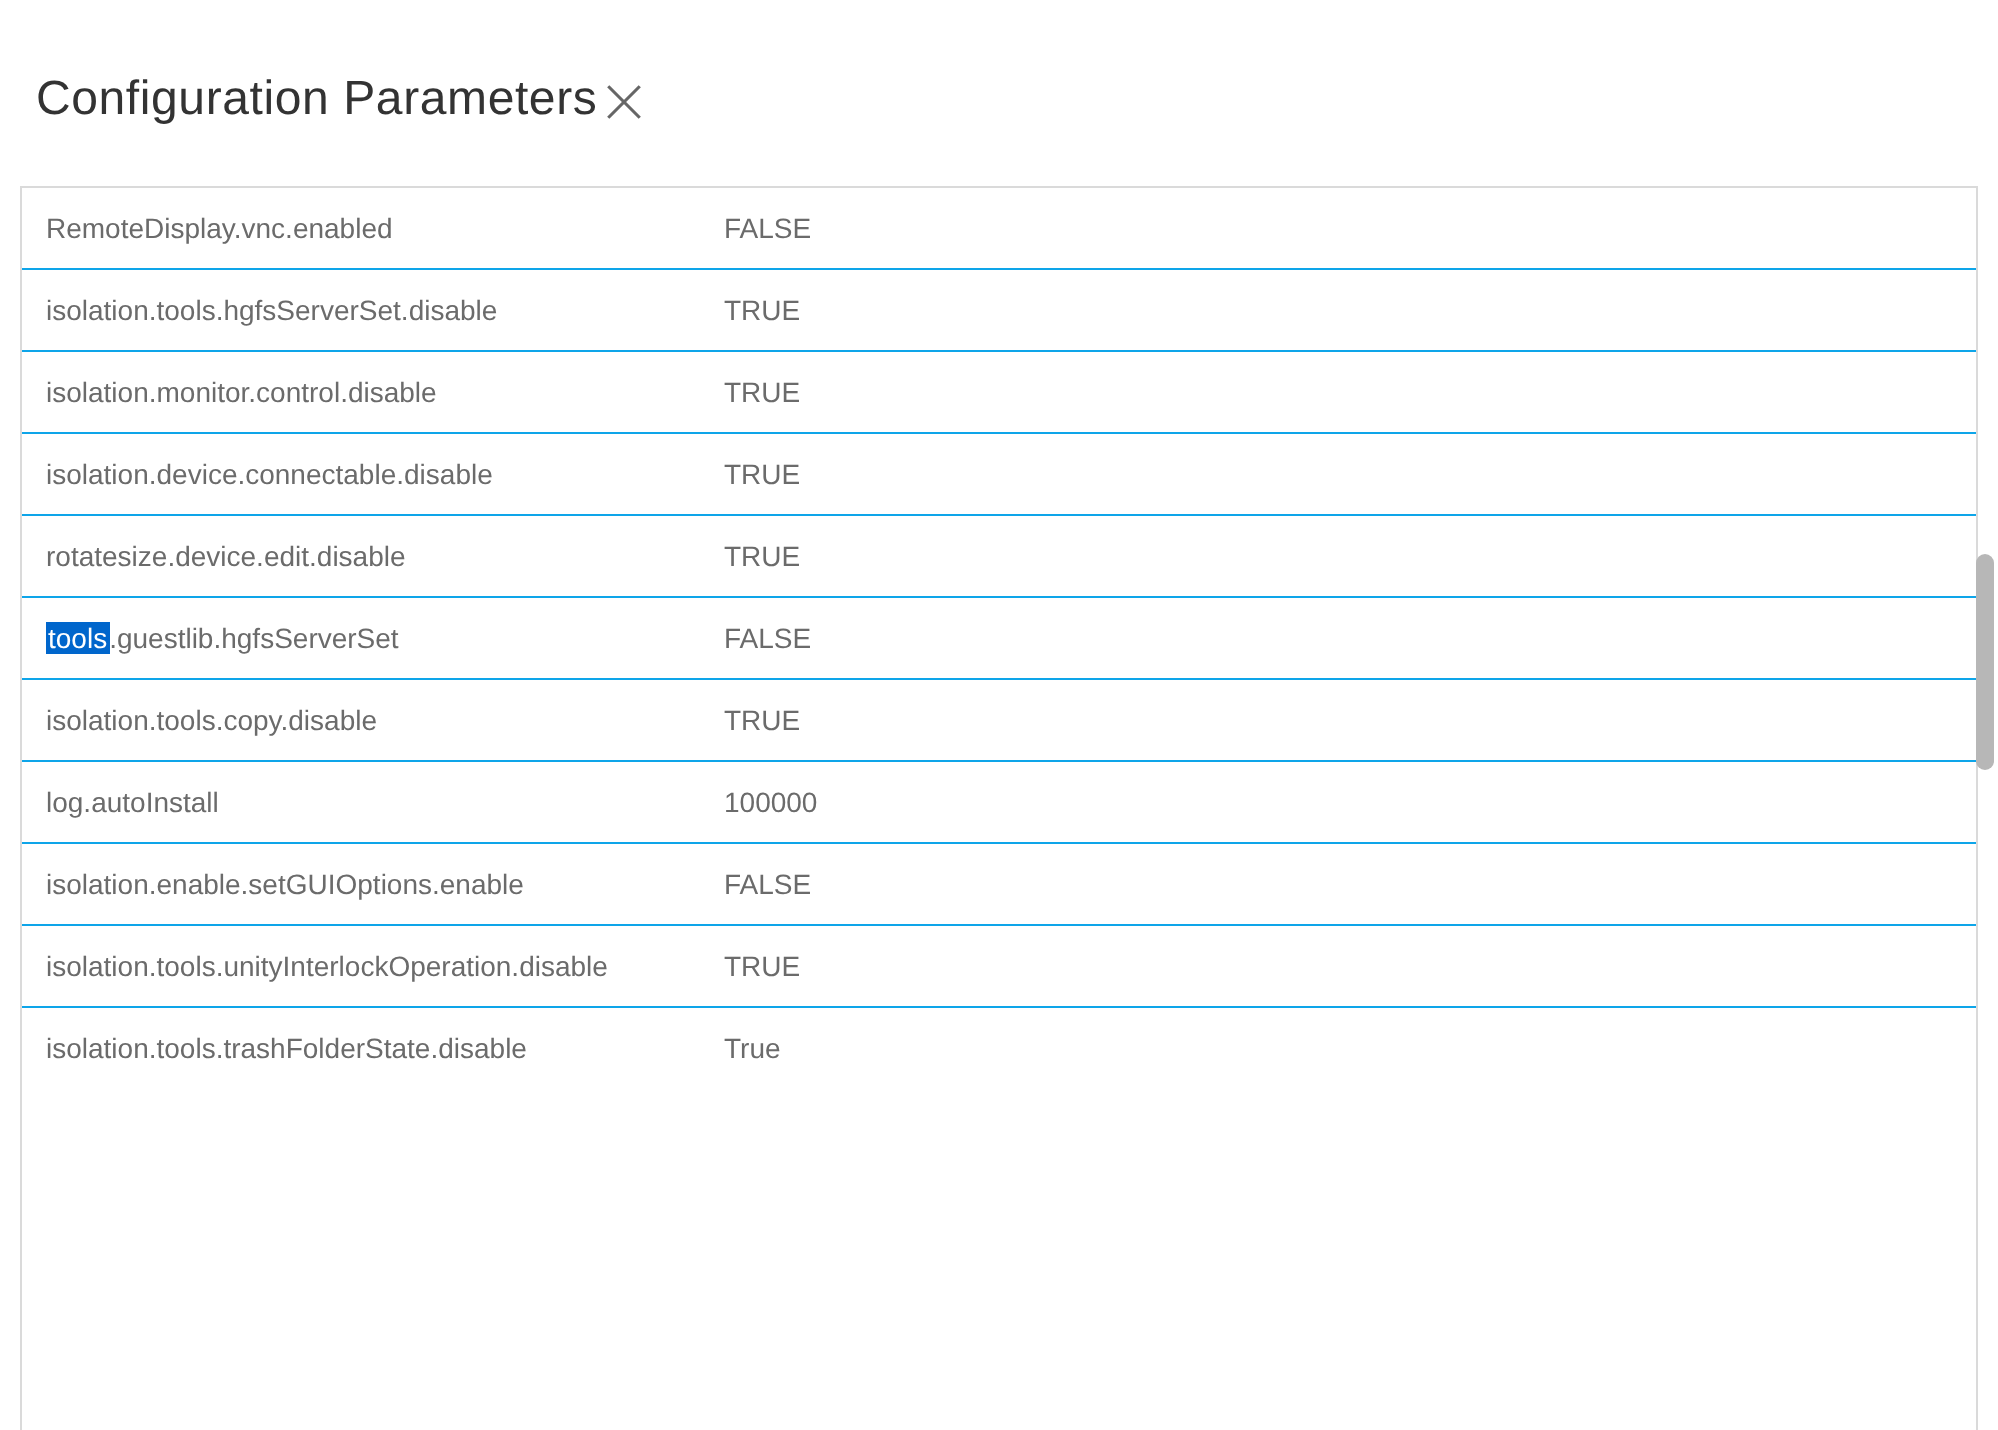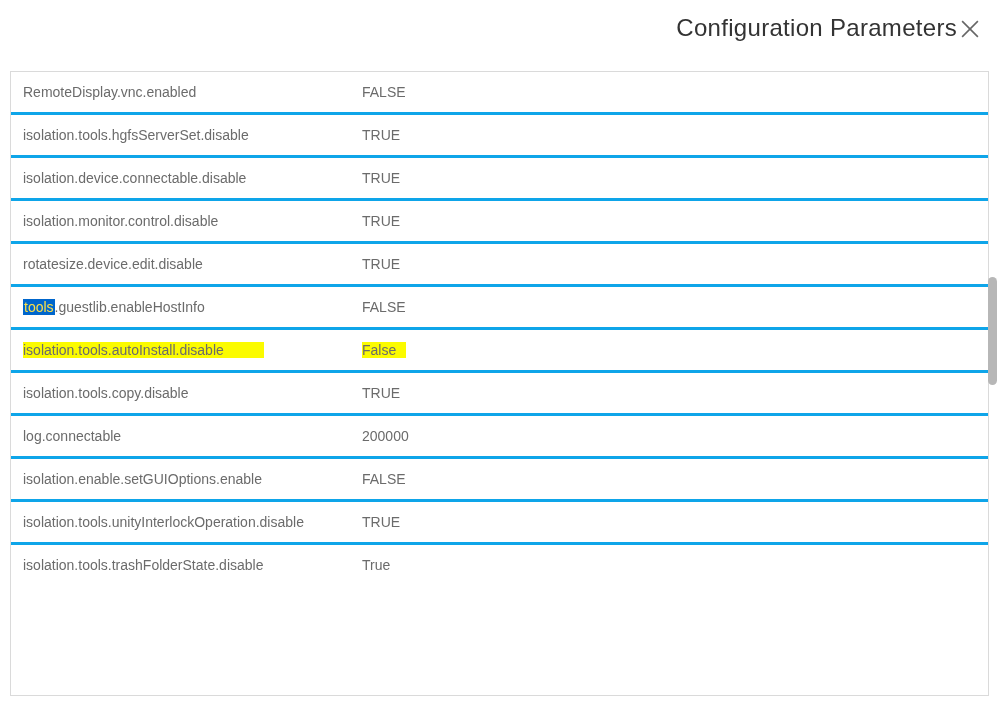--- a/index.html
+++ b/index.html
@@ -10,23 +10,24 @@
     body {
       font-family: -apple-system, BlinkMacSystemFont, "Segoe UI", Arial, sans-serif;
       background: #ffffff;
       width: 999px;
       height: 715px;
       position: relative;
       overflow: hidden;
     }
     .dialog-header {
       display: flex;
-      justify-content: flex-end;
+      justify-content: flex-start;
       align-items: flex-start;
       padding: 14px 18px 18px 18px;
+      margin-top: 22px;
     }
     .dialog-title {
       font-size: 24px;
       font-weight: 300;
       color: #333333;
       letter-spacing: 0.3px;
     }
     .close-btn {
       background: none;
       border: none;
@@ -49,21 +50,21 @@
       height: 625px;
       overflow-y: auto;
       position: relative;
     }
     .params-table {
       width: 100%;
       border-collapse: collapse;
     }
     .params-table td {
       padding: 12px 10px;
-      border-bottom: 3px solid #0ea5e9;
+      border-bottom: 1px solid #0ea5e9;
       font-size: 14px;
       color: #6b6b6b;
       vertical-align: top;
       word-break: break-word;
     }
     .params-table td:first-child {
       width: 345px;
       padding-left: 12px;
     }
     .params-table td:last-child {
@@ -83,21 +84,21 @@
       box-decoration-break: clone;
     }
     .highlight-row td:first-child .param-name {
        padding-right: 40px;
     }
     .highlight-row .param-value {
         padding-right: 10px;
     }
     .selected-fragment {
       background: #0066cc;
-      color: #fde047;
+      color: #ffffff;
       padding: 0 1px;
     }
     .scrollbar-track {
       position: absolute;
       right: 2px;
       top: 62px;
       width: 9px;
       height: 625px;
       background: transparent;
     }
@@ -131,46 +132,42 @@
     <tbody id="params-body">
         <tr>
           <td><span class="param-name">RemoteDisplay.vnc.enabled</span></td>
           <td><span class="param-value">FALSE</span></td>
         </tr>
         <tr>
           <td><span class="param-name">isolation.tools.hgfsServerSet.disable</span></td>
           <td><span class="param-value">TRUE</span></td>
         </tr>
         <tr>
-          <td><span class="param-name">isolation.device.connectable.disable</span></td>
+          <td><span class="param-name">isolation.monitor.control.disable</span></td>
           <td><span class="param-value">TRUE</span></td>
         </tr>
         <tr>
-          <td><span class="param-name">isolation.monitor.control.disable</span></td>
+          <td><span class="param-name">isolation.device.connectable.disable</span></td>
           <td><span class="param-value">TRUE</span></td>
         </tr>
         <tr>
           <td><span class="param-name">rotatesize.device.edit.disable</span></td>
           <td><span class="param-value">TRUE</span></td>
         </tr>
         <tr>
-          <td><span class="selected-fragment">tools</span><span class="param-name">.guestlib.enableHostInfo</span></td>
+          <td><span class="selected-fragment">tools</span><span class="param-name">.guestlib.hgfsServerSet</span></td>
           <td><span class="param-value">FALSE</span></td>
-        </tr>
-        <tr class="highlight-row">
-          <td><span class="param-name">isolation.tools.autoInstall.disable</span></td>
-          <td><span class="param-value">False</span></td>
         </tr>
         <tr>
           <td><span class="param-name">isolation.tools.copy.disable</span></td>
           <td><span class="param-value">TRUE</span></td>
         </tr>
         <tr>
-          <td><span class="param-name">log.connectable</span></td>
-          <td><span class="param-value">200000</span></td>
+          <td><span class="param-name">log.autoInstall</span></td>
+          <td><span class="param-value">100000</span></td>
         </tr>
         <tr>
           <td><span class="param-name">isolation.enable.setGUIOptions.enable</span></td>
           <td><span class="param-value">FALSE</span></td>
         </tr>
         <tr>
           <td><span class="param-name">isolation.tools.unityInterlockOperation.disable</span></td>
           <td><span class="param-value">TRUE</span></td>
         </tr>
         <tr>

